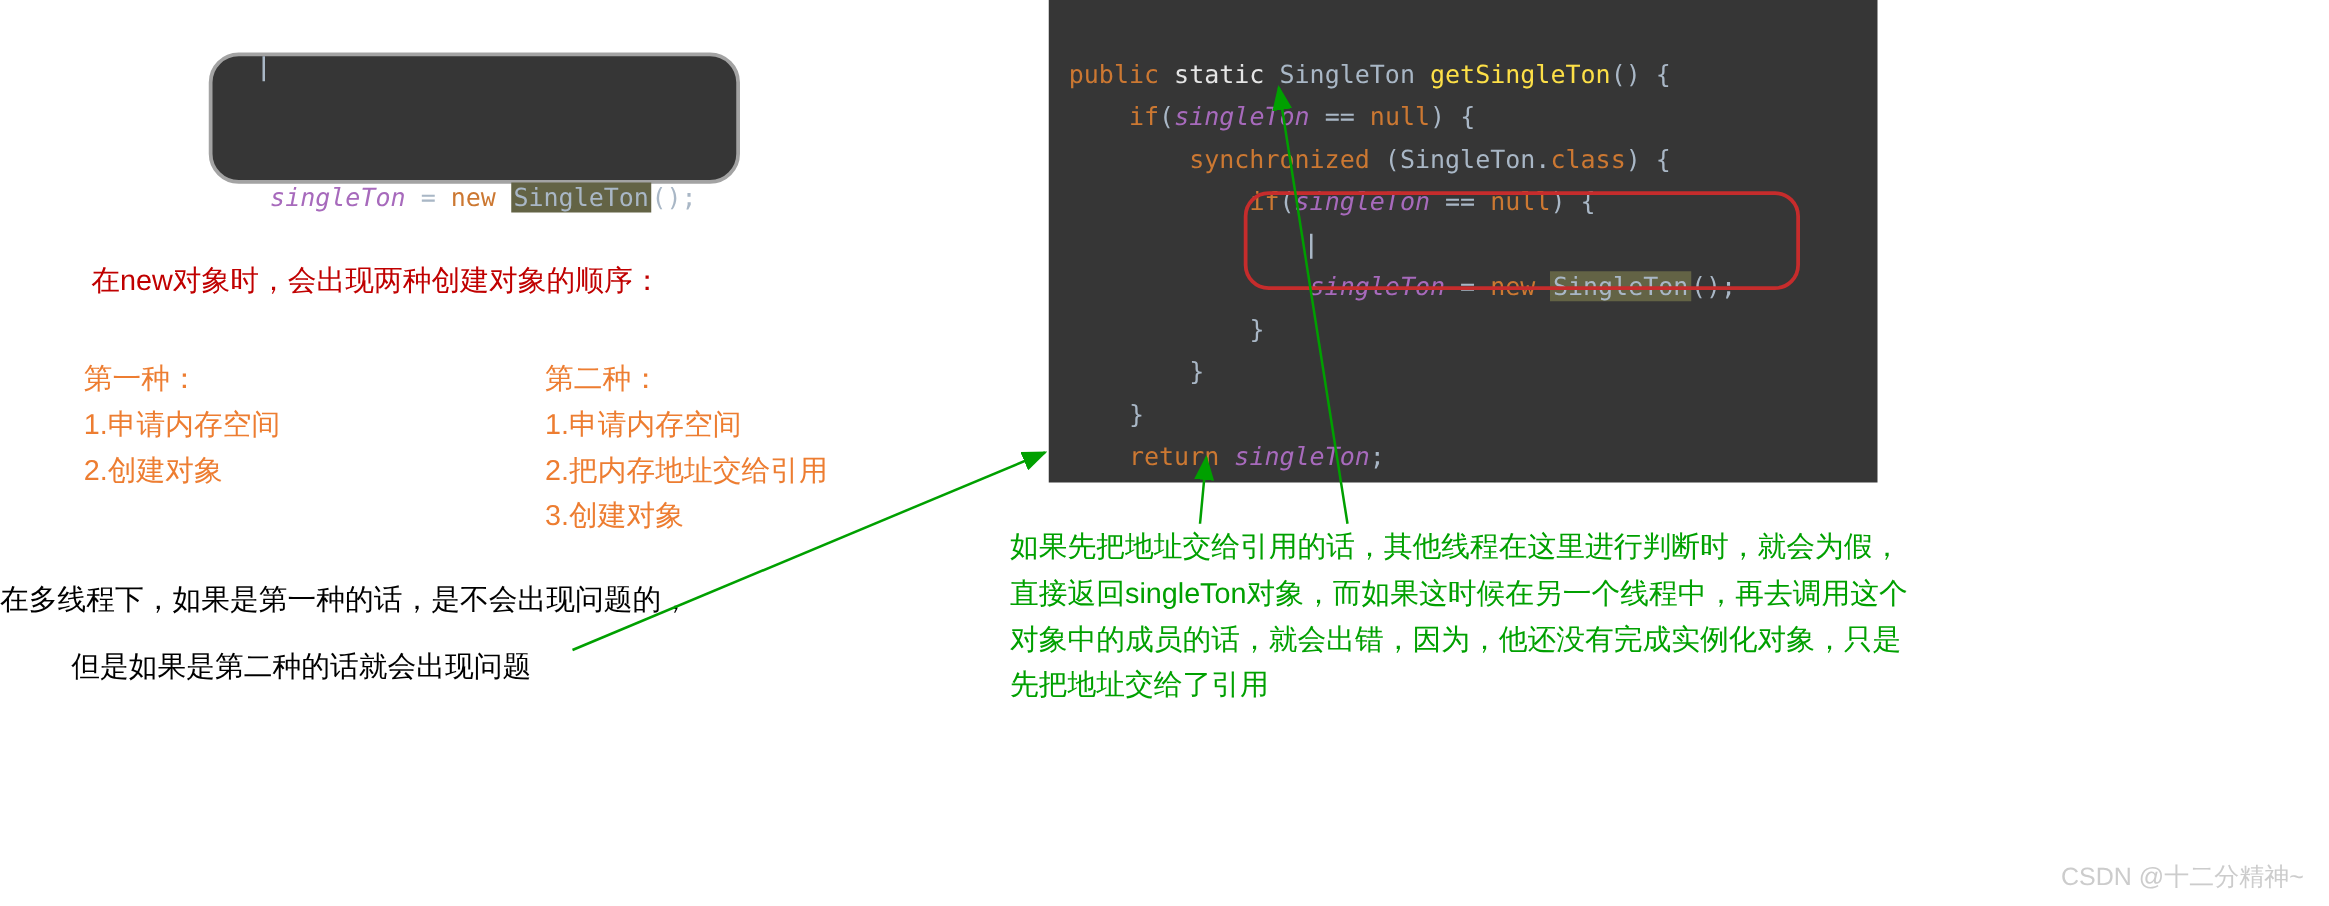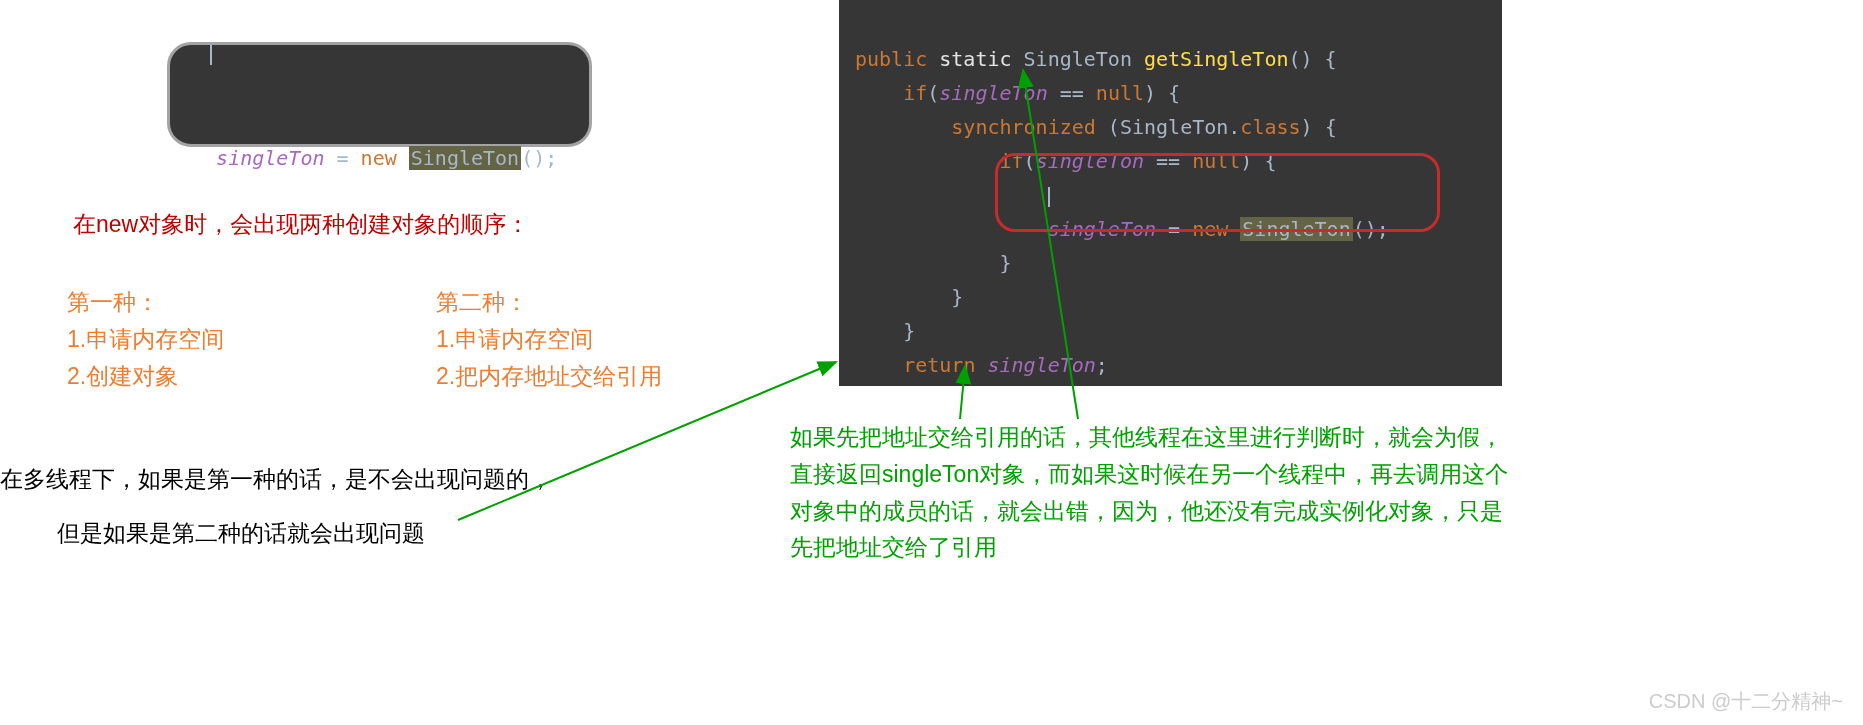--- a/index.html
+++ b/index.html
@@ -116,26 +116,27 @@
 <div class="orange-text" style="position:absolute; left:25px; top:284px;margin-left:42px;">
   <div>第一种：</div>
   <div>1.申请内存空间</div>
   <div>2.创建对象</div>
 </div>
 
 <div class="orange-text" style="position:absolute; left:436px; top:284px;">
   <div>第二种：</div>
   <div>1.申请内存空间</div>
   <div>2.把内存地址交给引用</div>
+  <div>3.创建对象</div>
 </div>
 
 <div class="black-text" style="position:absolute; left:0px; top:459px;">在多线程下，如果是第一种的话，是不会出现问题的，</div>
 <div class="black-text" style="position:absolute; left:57px; top:513px;">但是如果是第二种的话就会出现问题</div>
 
-<div class="green-text" style="position:absolute; left:790px; top:419px; width:720px;">如果先把地址交给引用的话，其他线程在这里进行判断时，就会为假，直接返回singleTon对象，而如果这时候在另一个线程中，再去调用这个对象中的成员的话，就会出错，因为，他还没有完成实例化对象，只是先把地址交给了引用</div>
+<div class="green-text" style="position:absolute; left:808px; top:419px; width:720px;">如果先把地址交给引用的话，其他线程在这里进行判断时，就会为假，直接返回singleTon对象，而如果这时候在另一个线程中，再去调用这个对象中的成员的话，就会出错，因为，他还没有完成实例化对象，只是先把地址交给了引用</div>
 
 <svg class="arrow-svg" width="1863" height="725" style="left:0; top:0;">
   <defs>
     <marker id="arrowhead" markerWidth="10" markerHeight="8" refX="9" refY="4" orient="auto">
       <path d="M0,0 L10,4 L0,8 Z" fill="#00a000"></path>
     </marker>
   </defs>
 
   <line x1="458" y1="520" x2="836" y2="362" stroke="#00a000" stroke-width="2" marker-end="url(#arrowhead)"></line>
 

